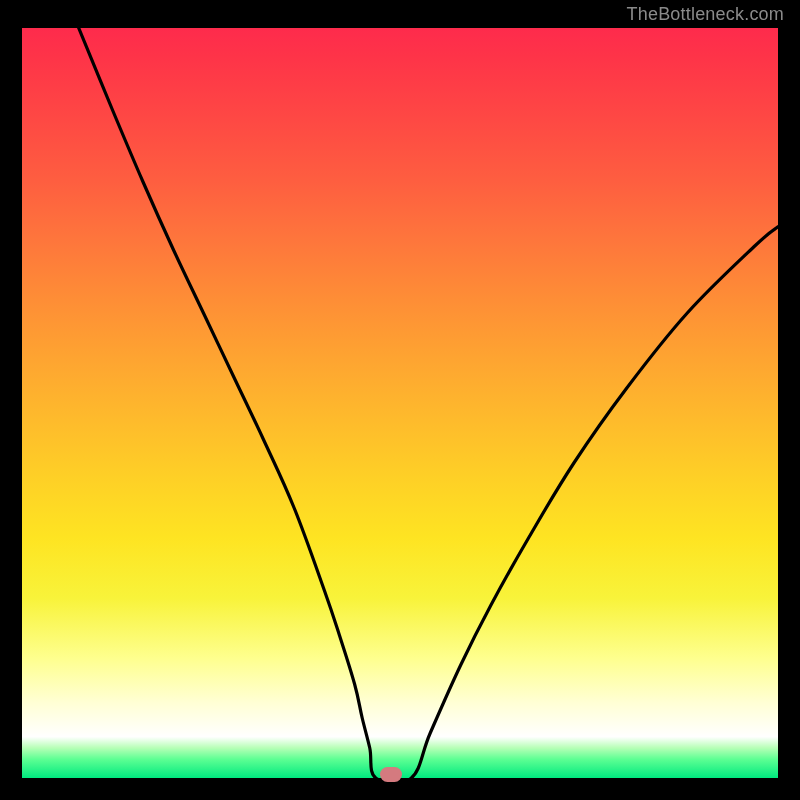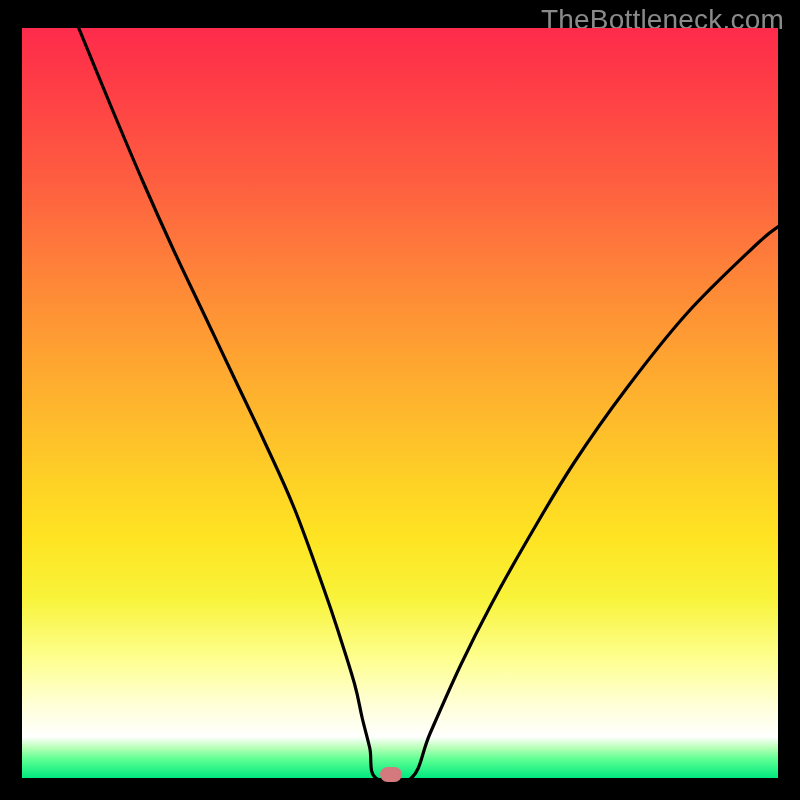--- a/index.html
+++ b/index.html
@@ -16,21 +16,21 @@
     top: 0;
     width: 800px;
     height: 800px;
     background: #000;
   }
   .watermark {
     position: absolute;
     top: 4px;
     right: 16px;
     font-family: Arial, Helvetica, sans-serif;
-    font-size: 28px;
+    font-size: 18px;
     font-weight: 500;
     color: #8a8a8a;
     letter-spacing: 0.2px;
   }
   .plot {
     position: absolute;
     left: 22px;
     top: 28px;
     width: 756px;
     height: 750px;

